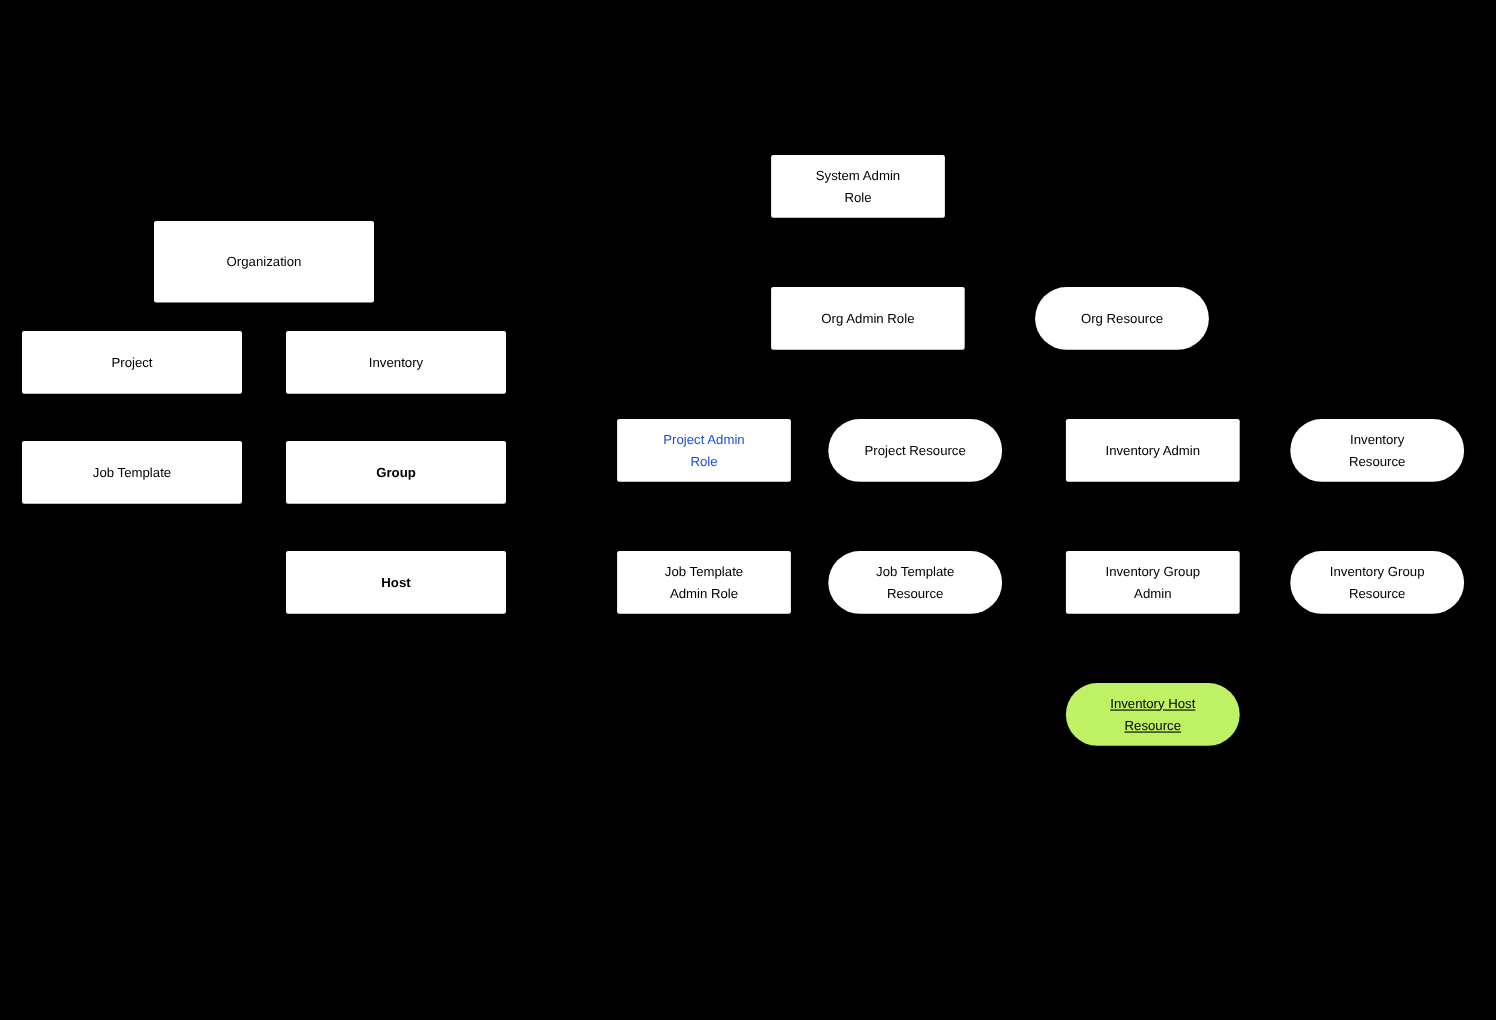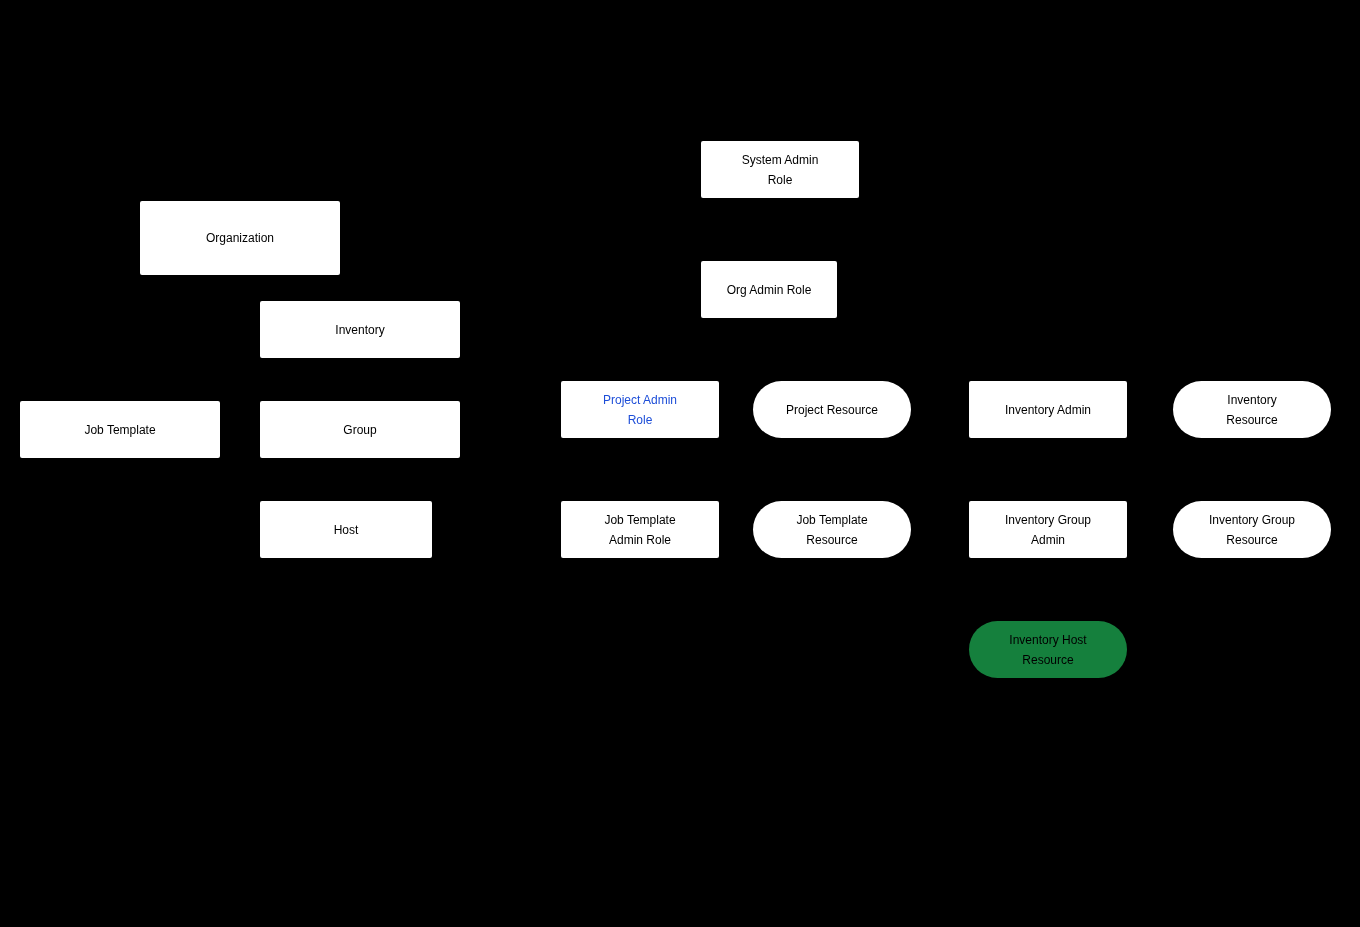--- a/index.html
+++ b/index.html
@@ -34,36 +34,38 @@
   }
   .node.pill {
     border-radius: 999px;
   }
 </style>
 </head>
 <body>
 
 <div id="canvas" style="background: rgb(0, 0, 0);">
     <div class="node rect" style="left: 140px; top: 201px; width: 200px; height: 74px; background: rgb(255, 255, 255); color: rgb(0, 0, 0);">Organization</div>
+    <div class="node rect" style="left: 20px; top: 301px; width: 200px; height: 57px; background: rgb(255, 255, 255); color: rgb(0, 0, 0);">Project</div>
     <div class="node rect" style="left: 260px; top: 301px; width: 200px; height: 57px; background: rgb(255, 255, 255); color: rgb(0, 0, 0);">Inventory</div>
     <div class="node rect" style="left: 20px; top: 401px; width: 200px; height: 57px; background: rgb(255, 255, 255); color: rgb(0, 0, 0);">Job Template</div>
-    <div class="node rect" style="left: 260px; top: 401px; width: 200px; height: 57px; background: rgb(255, 255, 255); color: rgb(0, 0, 0);">Group</div>
-    <div class="node rect" style="left: 260px; top: 501px; width: 172px; height: 57px; background: rgb(255, 255, 255); color: rgb(0, 0, 0);">Host</div>
+    <div class="node rect" style="left: 260px; top: 401px; width: 200px; height: 57px; background: rgb(255, 255, 255); color: rgb(0, 0, 0); font-weight: bold;">Group</div>
+    <div class="node rect" style="left: 260px; top: 501px; width: 200px; height: 57px; background: rgb(255, 255, 255); color: rgb(0, 0, 0); font-weight: bold;">Host</div>
     <div class="node rect" style="left: 701px; top: 141px; width: 158px; height: 57px; background: rgb(255, 255, 255); color: rgb(0, 0, 0);">System Admin
 Role</div>
-    <div class="node rect" style="left: 701px; top: 261px; width: 136px; height: 57px; background: rgb(255, 255, 255); color: rgb(0, 0, 0);">Org Admin Role</div>
+    <div class="node rect" style="left: 701px; top: 261px; width: 176px; height: 57px; background: rgb(255, 255, 255); color: rgb(0, 0, 0);">Org Admin Role</div>
+    <div class="node pill" style="left: 941px; top: 261px; width: 158px; height: 57px; background: rgb(255, 255, 255); color: rgb(0, 0, 0);">Org Resource</div>
     <div class="node rect" style="left: 561px; top: 381px; width: 158px; height: 57px; background: rgb(255, 255, 255); color: #1d4ed8;">Project Admin
 Role</div>
     <div class="node pill" style="left: 753px; top: 381px; width: 158px; height: 57px; background: rgb(255, 255, 255); color: rgb(0, 0, 0);">Project Resource</div>
     <div class="node rect" style="left: 969px; top: 381px; width: 158px; height: 57px; background: rgb(255, 255, 255); color: rgb(0, 0, 0);">Inventory Admin</div>
     <div class="node pill" style="left: 1173px; top: 381px; width: 158px; height: 57px; background: rgb(255, 255, 255); color: rgb(0, 0, 0);">Inventory
 Resource</div>
     <div class="node rect" style="left: 561px; top: 501px; width: 158px; height: 57px; background: rgb(255, 255, 255); color: rgb(0, 0, 0);">Job Template
 Admin Role</div>
     <div class="node pill" style="left: 753px; top: 501px; width: 158px; height: 57px; background: rgb(255, 255, 255); color: rgb(0, 0, 0);">Job Template
 Resource</div>
     <div class="node rect" style="left: 969px; top: 501px; width: 158px; height: 57px; background: rgb(255, 255, 255); color: rgb(0, 0, 0);">Inventory Group
 Admin</div>
     <div class="node pill" style="left: 1173px; top: 501px; width: 158px; height: 57px; background: rgb(255, 255, 255); color: rgb(0, 0, 0);">Inventory Group
 Resource</div>
-    <div class="node pill" style="left: 969px; top: 621px; width: 158px; height: 57px; background: #15803d; color: rgb(0, 0, 0);">Inventory Host
+    <div class="node pill" style="left: 969px; top: 621px; width: 158px; height: 57px; background: #bef264; color: rgb(0, 0, 0); text-decoration: underline;">Inventory Host
 Resource</div>
   </div>
 
 </body></html>

